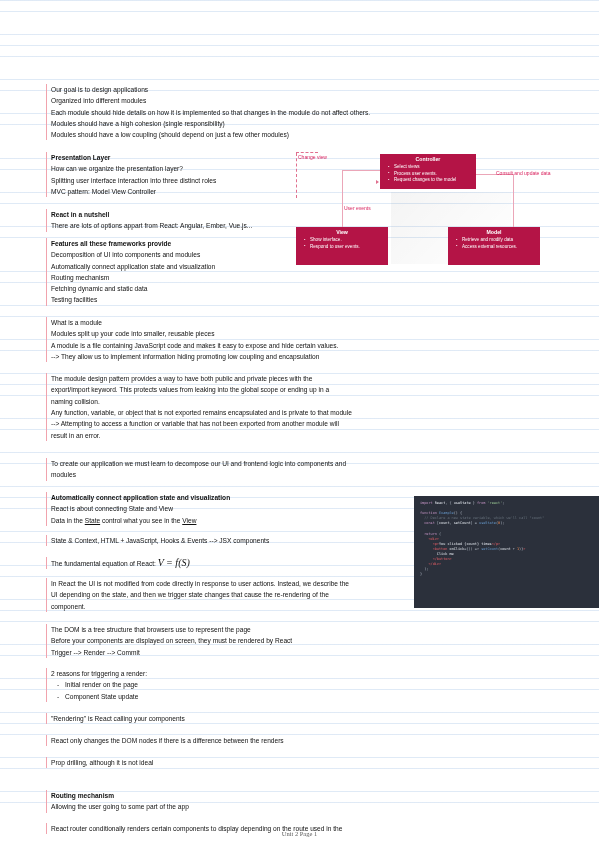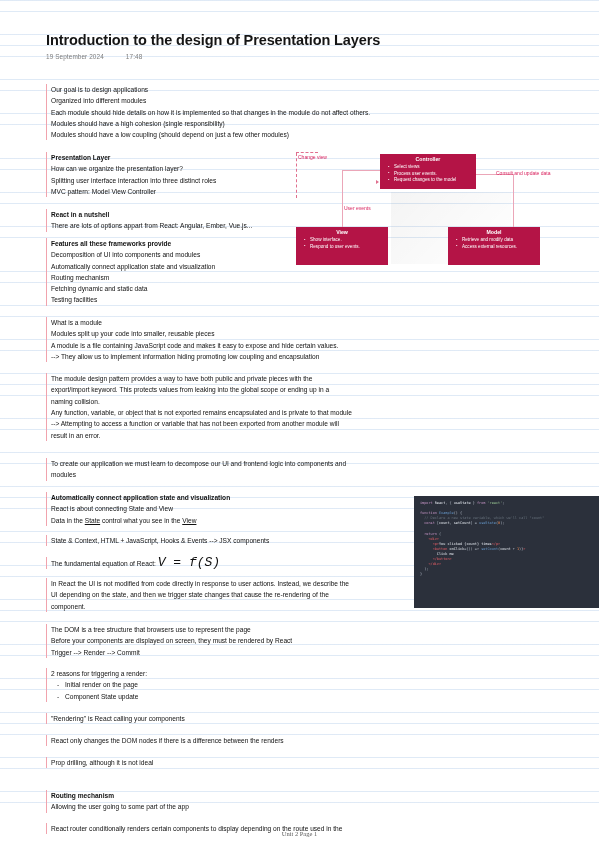--- a/index.html
+++ b/index.html
@@ -40,21 +40,21 @@
     font-size:6.6px;
     line-height:11.3px;
     color:#111;
   }
   .note p{margin:0;white-space:pre;}
   .note .b{font-weight:bold;}
   .note .u{text-decoration:underline;}
   .note ul{margin:0;padding-left:14px;list-style:none;}
   .note ul li{position:relative;}
   .note ul li:before{content:"-";position:absolute;left:-8px;}
-  .math{font-family:Liberation Mono, monospace;font-style:italic;font-size:13px;}
+  .math{font-family:Liberation Serif, serif;font-style:italic;font-size:10px;}
 
   
   .diagram{position:absolute;left:296px;top:152px;width:300px;height:125px;}
   .dbox{
     position:absolute;background:#b41446;color:#ffffff;
     font-size:4.6px;line-height:6.6px;padding:2px 3px 3px 3px;
     box-sizing:border-box;
   }
   .dbox .dtitle{
     text-align:center;font-weight:bold;font-size:5.2px;
@@ -117,26 +117,20 @@
     font-family:"Liberation Serif",serif;font-size:6.5px;color:#5d5d5d;
   }
 </style>
 </head>
 <body>
 
 <div class="rules"></div>
 
 <div class="page">
 
-  <div class="title-wrap">
-    <div class="title">Introduction to the design of Presentation Layers</div>
-    <div class="subtitle">
-      <span>19 September 2024</span><span class="time">17:48</span>
-    </div>
-  </div>
 
   <div class="note" style="left:46px;top:84px;width:400px;">
     <p>Our goal is to design applications</p>
     <p>Organized into different modules</p>
     <p>Each module should hide details on how it is implemented so that changes in the module do not affect others.</p>
     <p>Modules should have a high cohesion (single responsibility)</p>
     <p>Modules should have a low coupling (should depend on just a few other modules)</p>
   </div>
 
   <div class="note" style="left:46px;top:152px;width:260px;">

